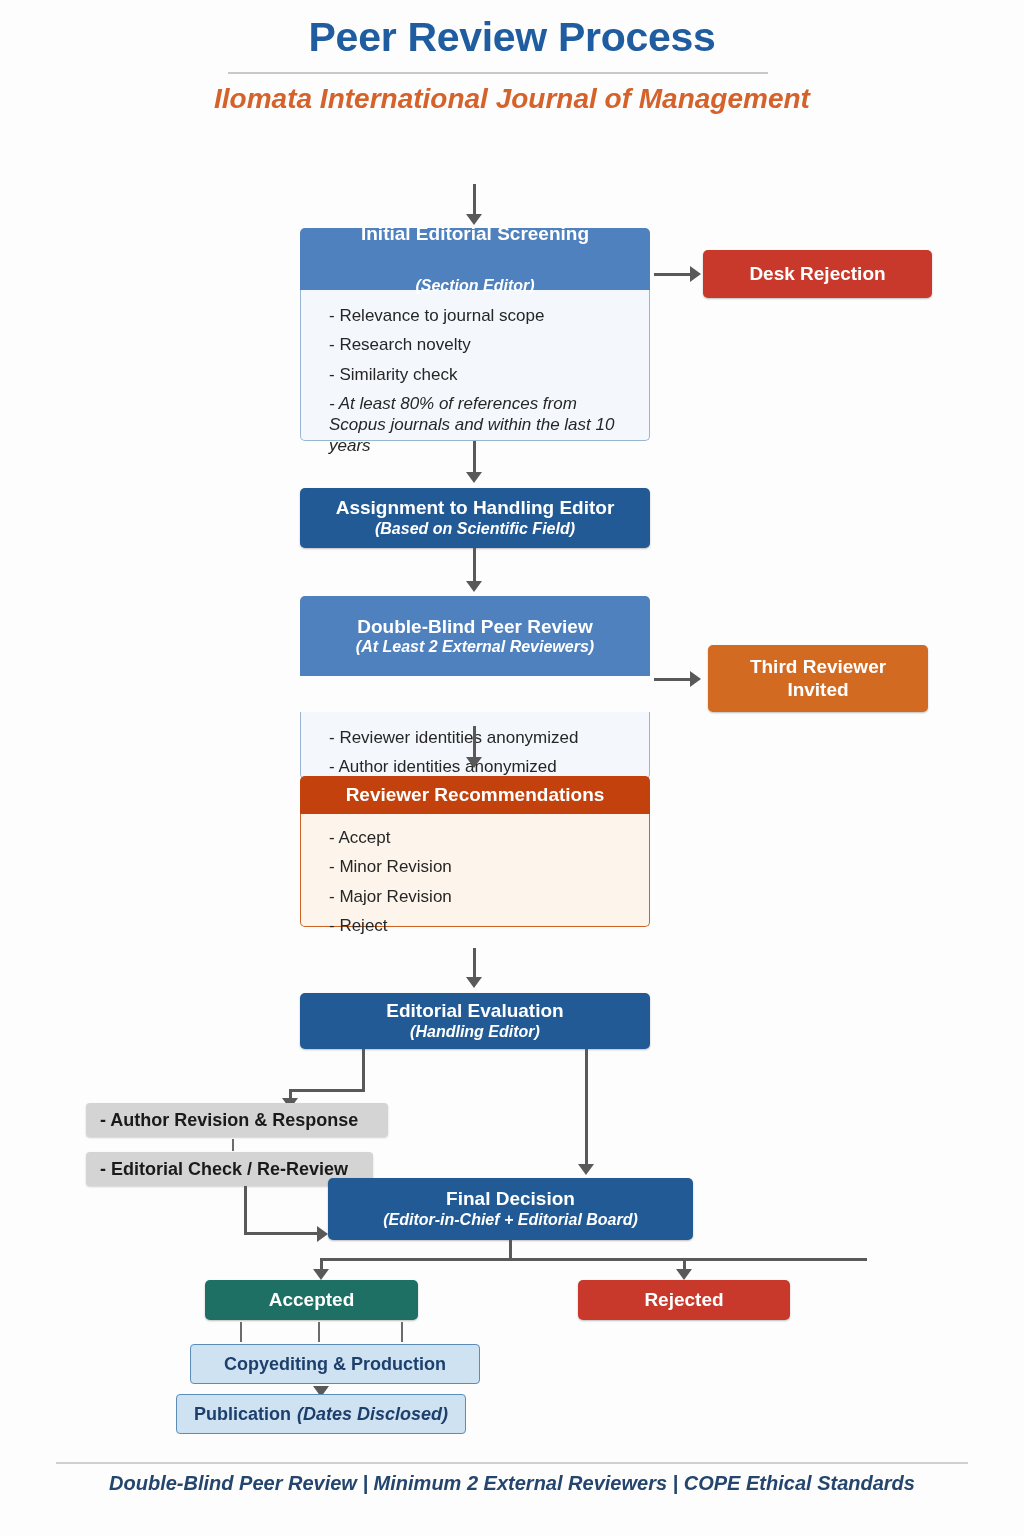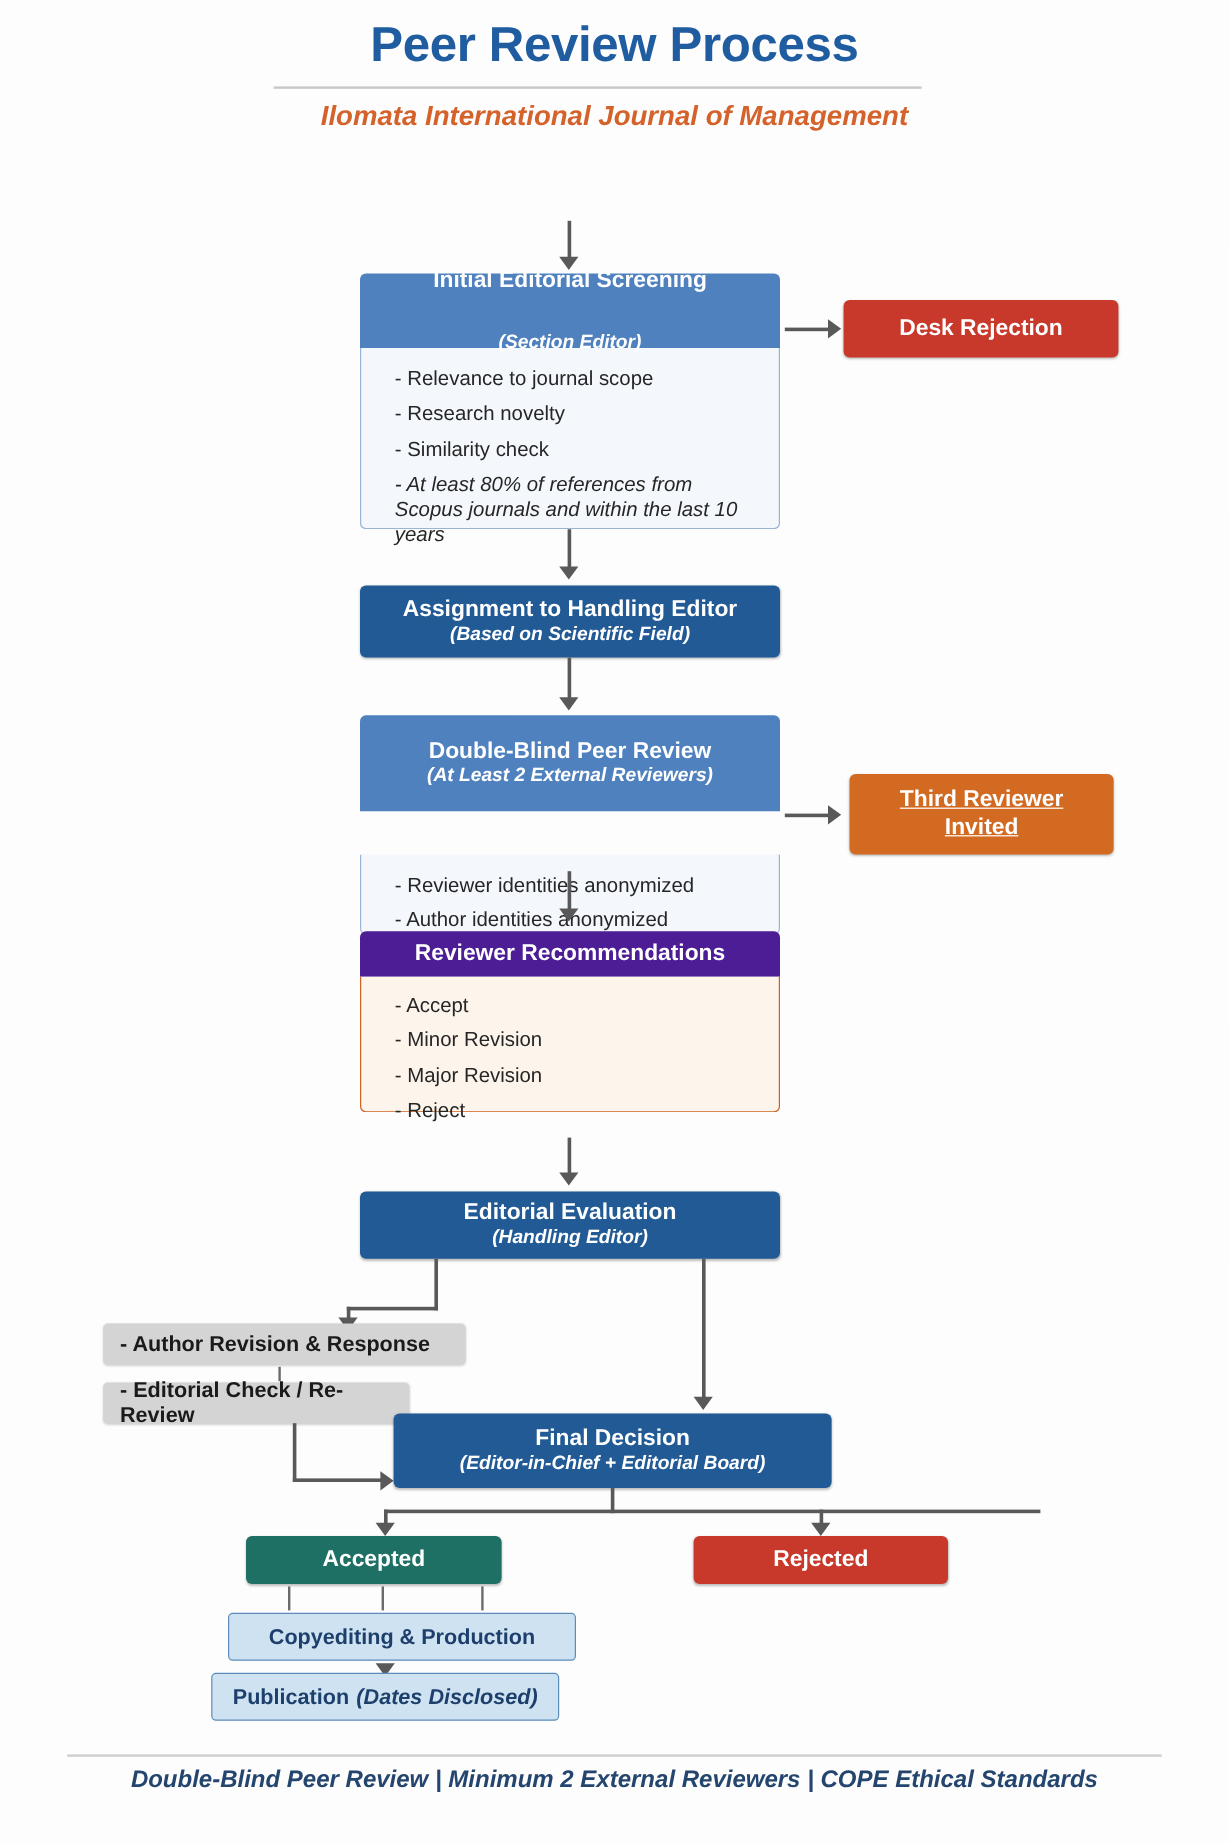--- a/index.html
+++ b/index.html
@@ -18,41 +18,41 @@
     font-size: 41px; font-weight: bold; letter-spacing: -0.3px;
     color: #1F5DA0;
   }
   .title-rule {
     position: absolute; left: 228px; top: 72px; width: 540px; height: 2px;
     background: #c8c8c8;
   }
   .subtitle {
     position: absolute; left: 0; top: 83px; width: 1024px;
     text-align: center;
-    font-size: 23px; font-style: italic; font-weight: 600;
+    font-size: 28px; font-style: italic; font-weight: 600;
     color: #D4622A;
   }
 
   
   .node {
     position: absolute;
     border-radius: 5px;
     display: flex; flex-direction: column;
     align-items: center; justify-content: center;
     text-align: center;
     color: #ffffff;
     line-height: 1.18;
   }
   .node .t1 { font-size: 19px; font-weight: bold; }
   .node .t2 { font-size: 16px; font-style: italic; font-weight: bold; margin-top: 1px; }
 
   .navy  { background: #215A95; box-shadow: 0 1px 2px rgba(0,0,0,.25); }
   .blue  { background: #4E81BD; }
   .red   { background: #C8392B; box-shadow: 0 1px 2px rgba(0,0,0,.25); }
-  .orange{ background: #D26A22; box-shadow: 0 1px 2px rgba(0,0,0,.25); text-decoration: underline; }
+  .orange{ background: #D26A22; box-shadow: 0 1px 2px rgba(0,0,0,.25); }
   .green { background: #1D7063; box-shadow: 0 1px 2px rgba(0,0,0,.25); }
 
   
   .card { position: absolute; }
   .card .head {
     border-radius: 5px 5px 0 0;
     display: flex; flex-direction: column;
     align-items: center; justify-content: center;
     color: #fff; text-align: center; line-height: 1.15;
   }
@@ -67,21 +67,21 @@
   }
   .card .body li {
     list-style: none;
     font-size: 17px;
     color: #262626;
     padding: 4px 0;
     line-height: 1.25;
   }
   .card .body li.ital { font-style: italic; }
 
-  .card.orange-card .head { background: #4c1d95; }
+  .card.orange-card .head { background: #c2410c; }
   .card.orange-card .body { background: #FDF5EC; border-color: #CF6220; }
 
   
   .grey {
     position: absolute;
     background: #d4d4d4;
     border-radius: 4px;
     display: flex; align-items: center;
     padding-left: 14px;
     font-size: 18px; font-weight: 600; color: #1a1a1a;
@@ -219,21 +219,21 @@
   <div class="vline" style="left:289px; top:1089px; height:12px;"></div>
   <div class="arrow-d" style="left:282px; top:1098px;"></div>
 
   <div class="vline" style="left:585px; top:1049px; height:118px;"></div>
   <div class="arrow-d" style="left:578px; top:1164px;"></div>
 
   <div class="grey" style="left:86px; top:1103px; width:302px; height:34px;">- Author Revision &amp; Response</div>
 
   <div class="tick" style="left:232px; top:1139px; height:12px;"></div>
 
-  <div class="grey" style="left:86px; top:1152px; width:255px; height:34px;">- Editorial Check / Re-Review</div>
+  <div class="grey" style="left:86px; top:1152px; width:287px; height:34px;">- Editorial Check / Re-Review</div>
 
   <div class="vline" style="left:244px; top:1186px; height:49px;"></div>
   <div class="hline" style="left:244px; top:1232px; width:76px;"></div>
   <div class="arrow-r" style="left:317px; top:1226px;"></div>
 
   <div class="node navy" style="left:328px; top:1178px; width:365px; height:62px;">
     <span class="t1">Final Decision</span>
     <span class="t2">(Editor-in-Chief  +  Editorial Board)</span>
   </div>
 

